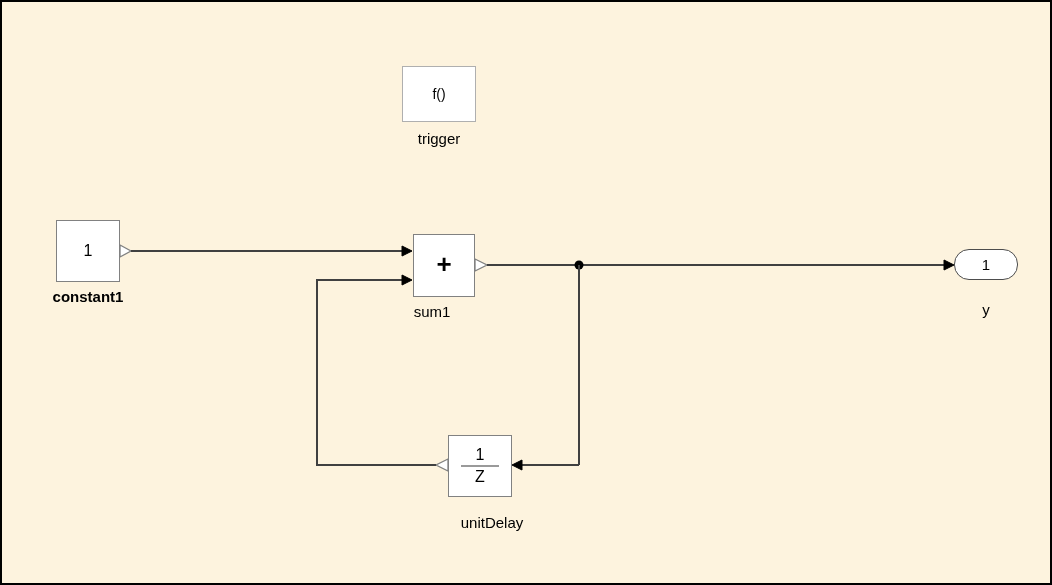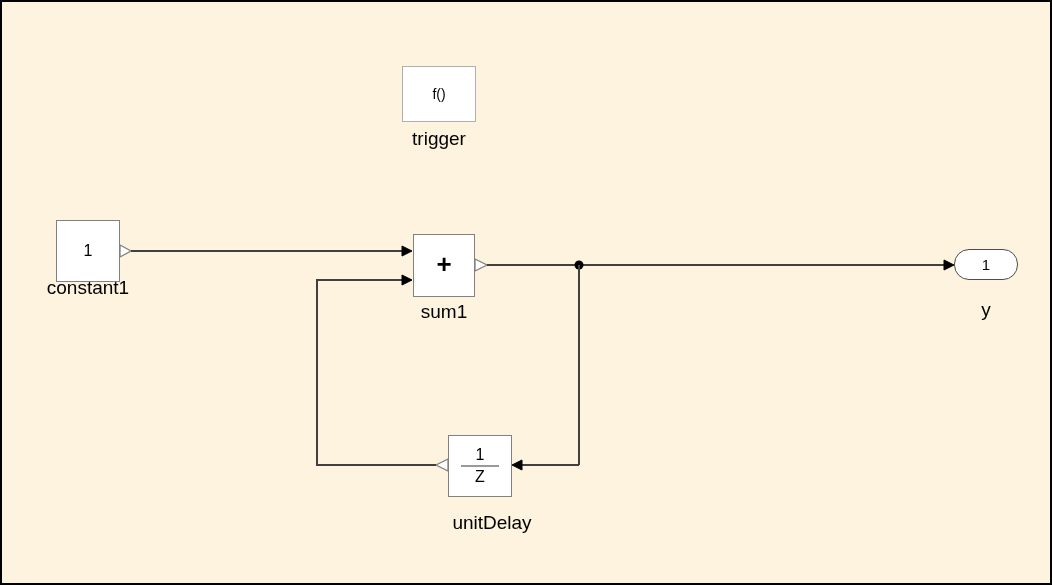--- a/index.html
+++ b/index.html
@@ -37,28 +37,28 @@
     z-index: 2;
   }
   .block.trigger   { left: 400px; top: 64px;  width: 74px; height: 56px; border-color: #AFAFAF; font-size: 14px; }
   .block.constant  { left: 54px;  top: 218px; width: 64px; height: 62px; font-size: 16px; }
   .block.sum       { left: 411px; top: 232px; width: 62px; height: 63px; font-size: 26px; font-weight: bold; }
   .block.unitdelay { left: 446px; top: 433px; width: 64px; height: 62px; font-size: 16px; }
   .block.outport   { left: 952px; top: 247px; width: 64px; height: 31px; border: 1.5px solid #4D4D4D; border-radius: 15px; font-size: 15px; }
   .block-label {
     position: absolute;
     text-align: center;
-    font-size: 19px;
+    font-size: 15px;
     color: #000000;
     z-index: 2;
     line-height: 16px;
   }
   .label-trigger   { left: 370px; top: 129px; width: 134px; }
-  .label-constant  { left: 16px;  top: 278px; width: 140px; }
-  .label-sum       { left: 381px; top: 302px; width: 122px; }
+  .label-constant  { left: 16px;  top: 287px; width: 140px; font-weight: bold; }
+  .label-sum       { left: 369px; top: 302px; width: 122px; }
   .label-unitdelay { left: 418px; top: 513px; width: 144px; }
   .label-outport   { left: 922px; top: 300px; width: 124px; }
   .frac {
     display: flex;
     flex-direction: column;
     align-items: center;
     line-height: 18px;
   }
   .frac-bar {
     width: 38px;

